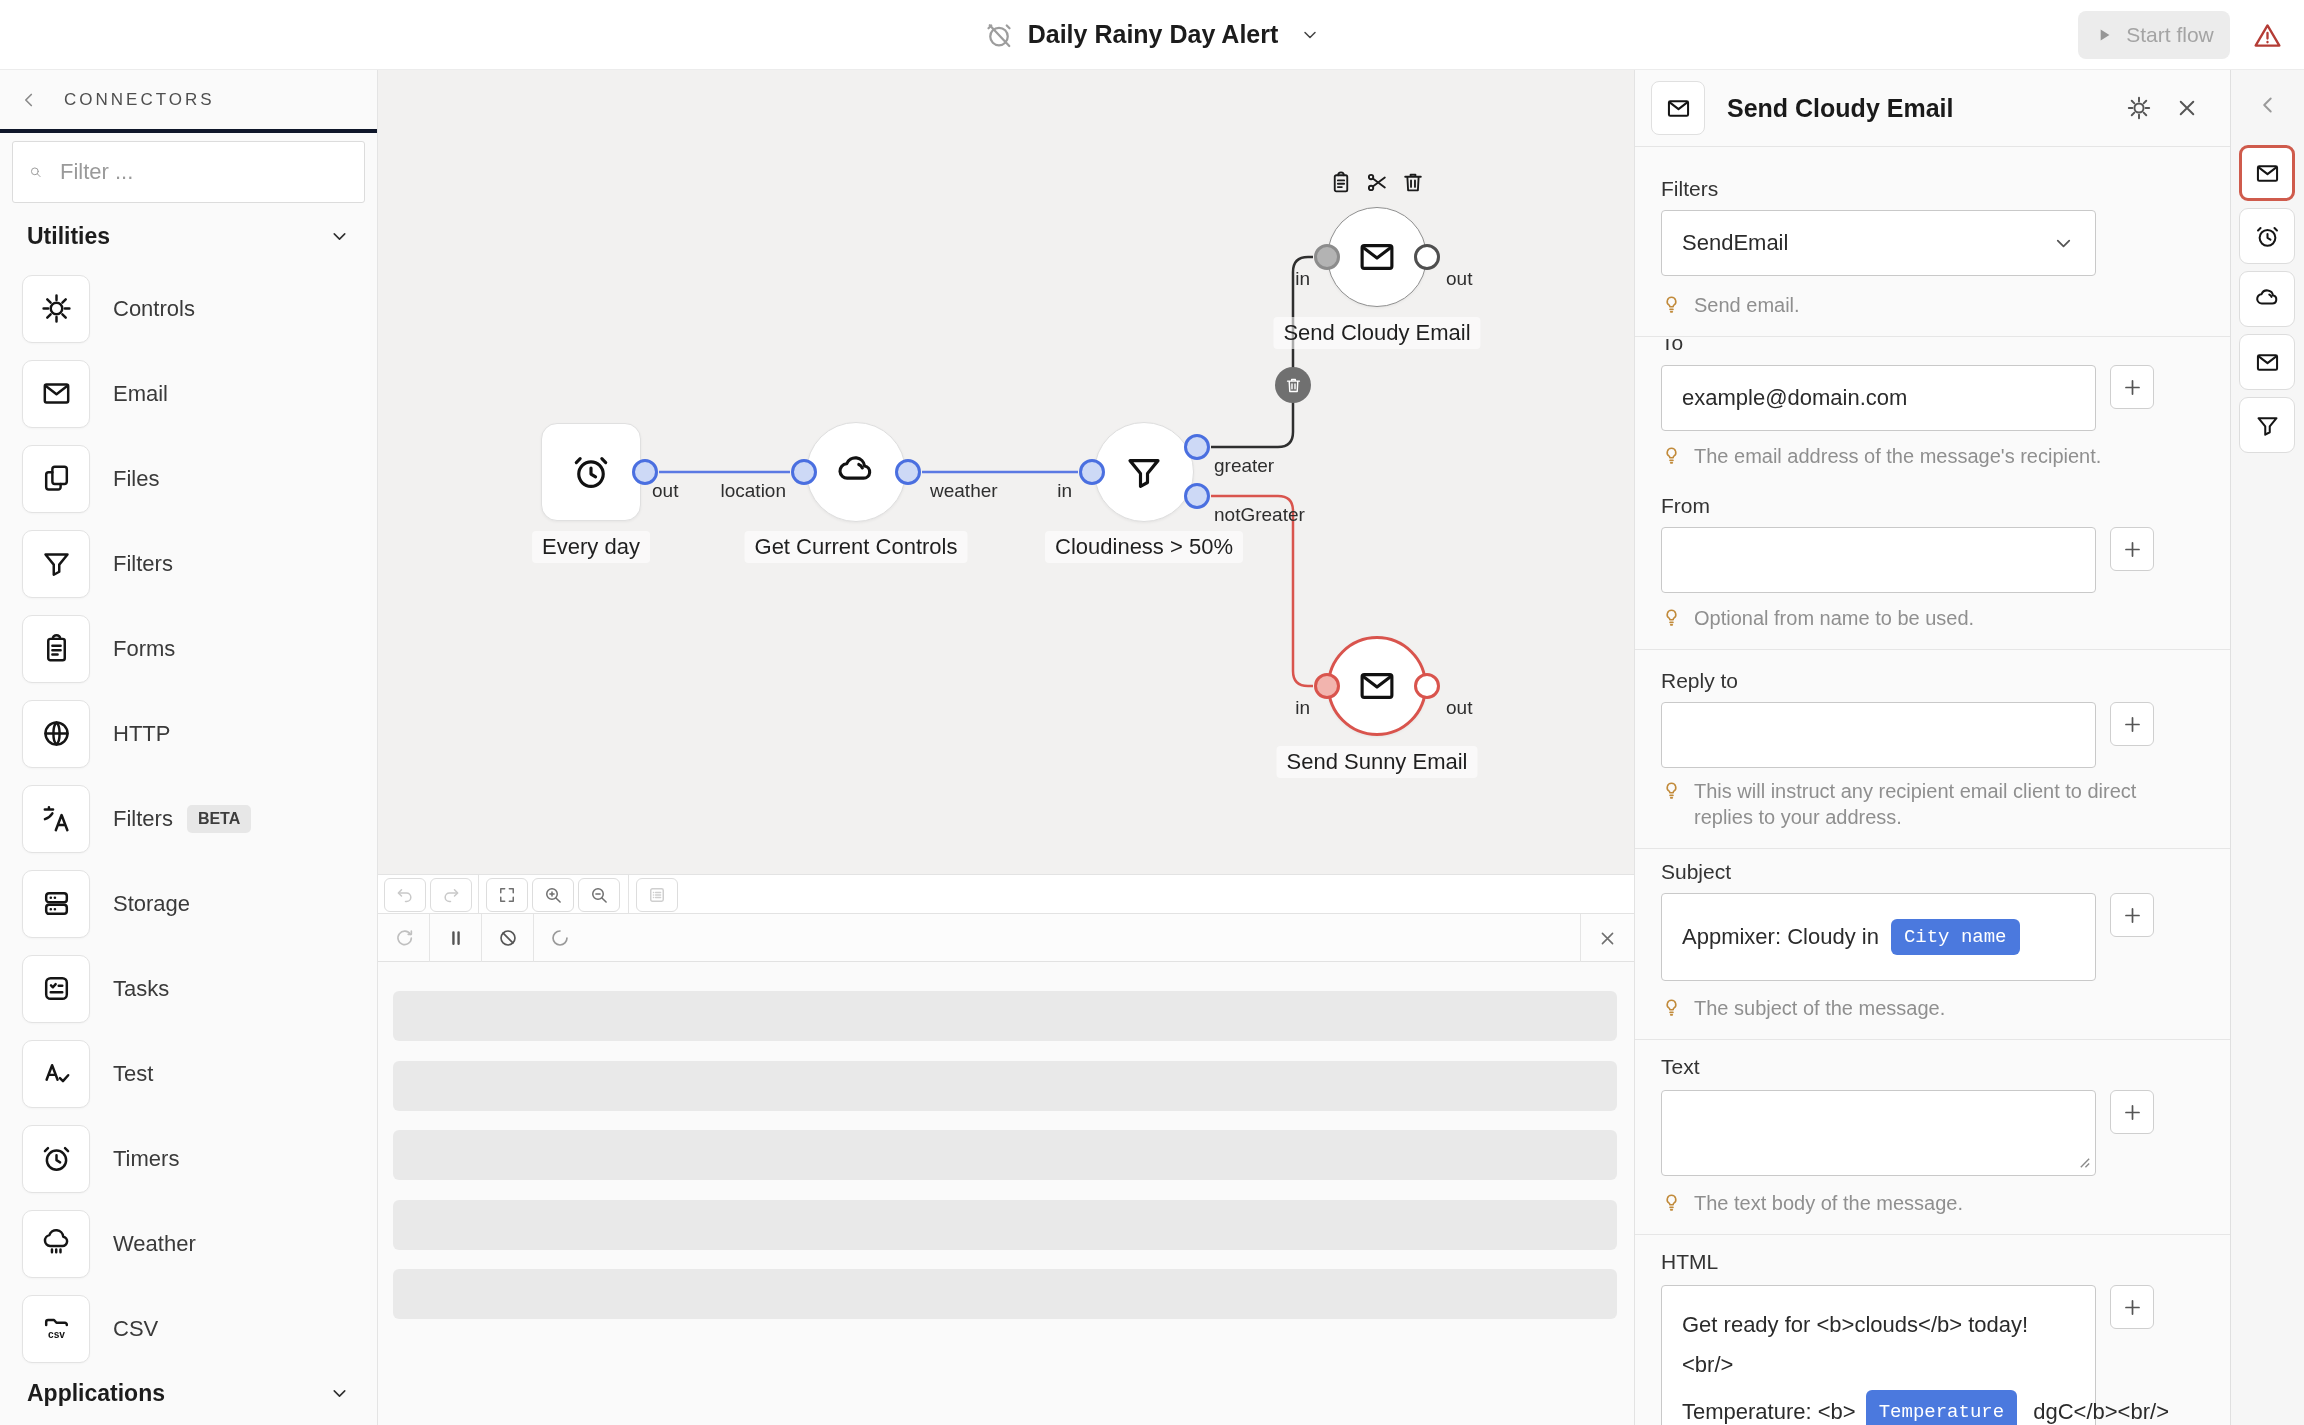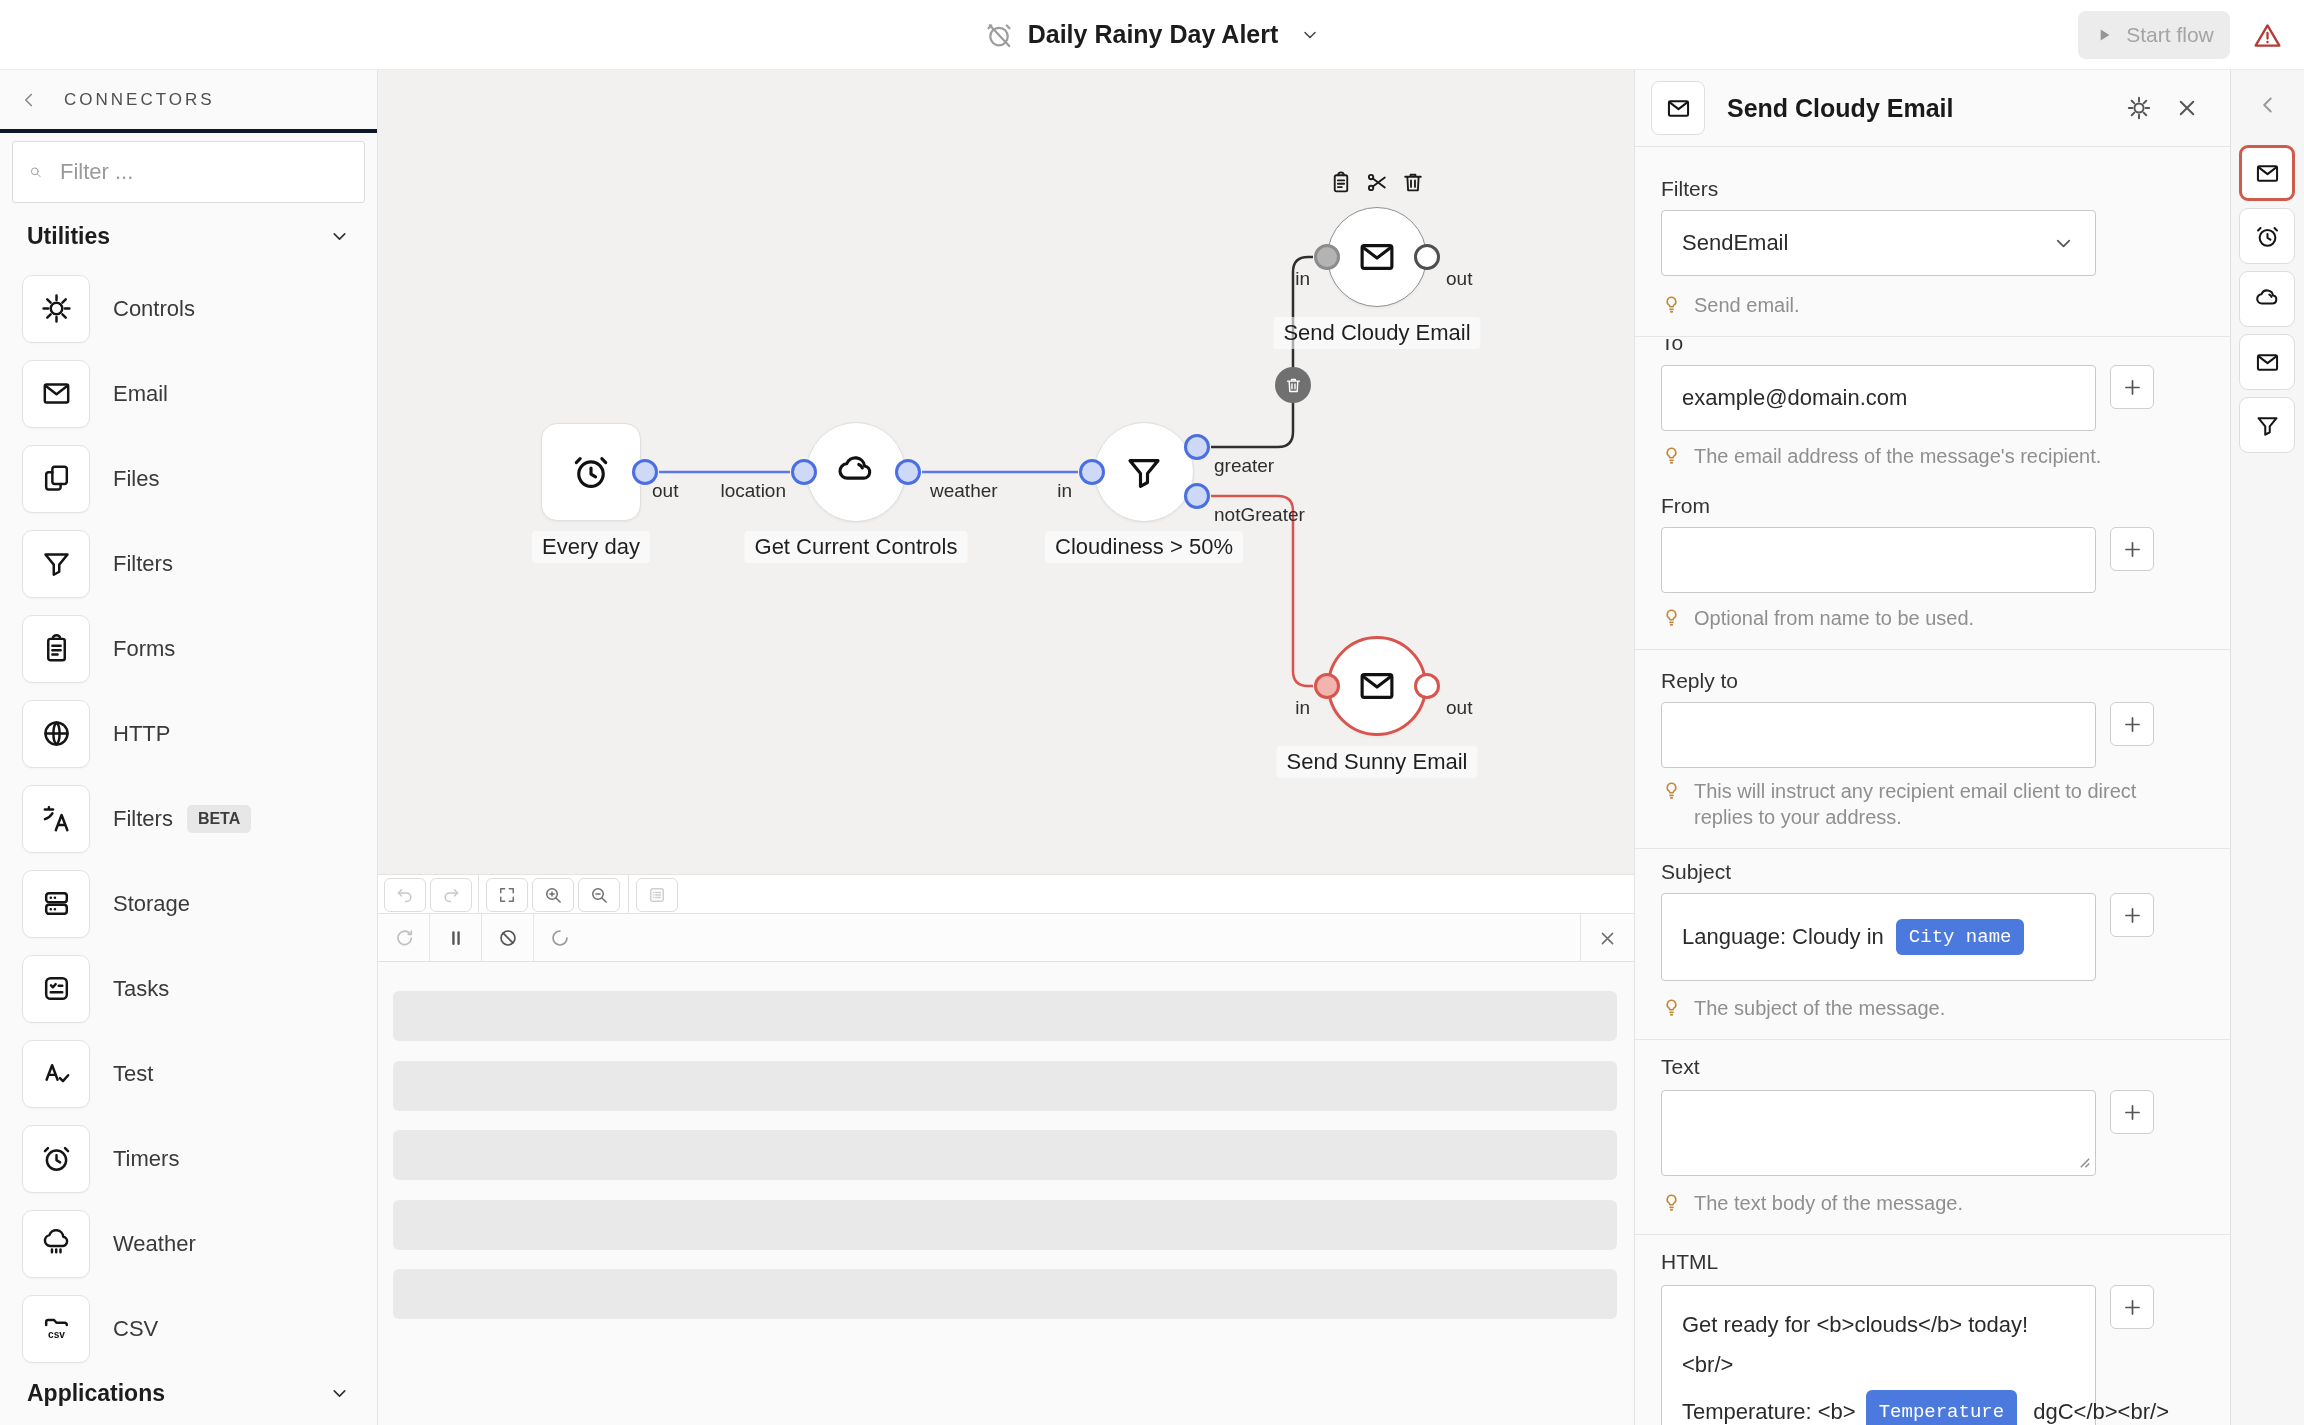--- a/index.html
+++ b/index.html
@@ -682,21 +682,21 @@
           </svg>
         </span>
       <span>This will instruct any recipient email client to direct replies to your address.</span>
     </div>
 
     <div class="pdivider" style="margin-top:18px"></div>
 
     <div class="flabel" style="margin-top:10px">Subject</div>
     <div class="frow" style="margin-top:8px">
       <div class="subj-box">
-        <span>Language: Cloudy in</span>
+        <span>Appmixer: Cloudy in</span>
         <span class="chip">City name</span>
       </div>
       <div class="plus-btn">
         <span class="ico">
             <svg viewBox="0 0 24 24" fill="none" stroke="currentColor" stroke-width="1.8" stroke-linecap="round" stroke-linejoin="round">
               <path d="M12 5.2v13.6M5.2 12h13.6"></path>
             </svg>
           </span>
       </div>
     </div>

